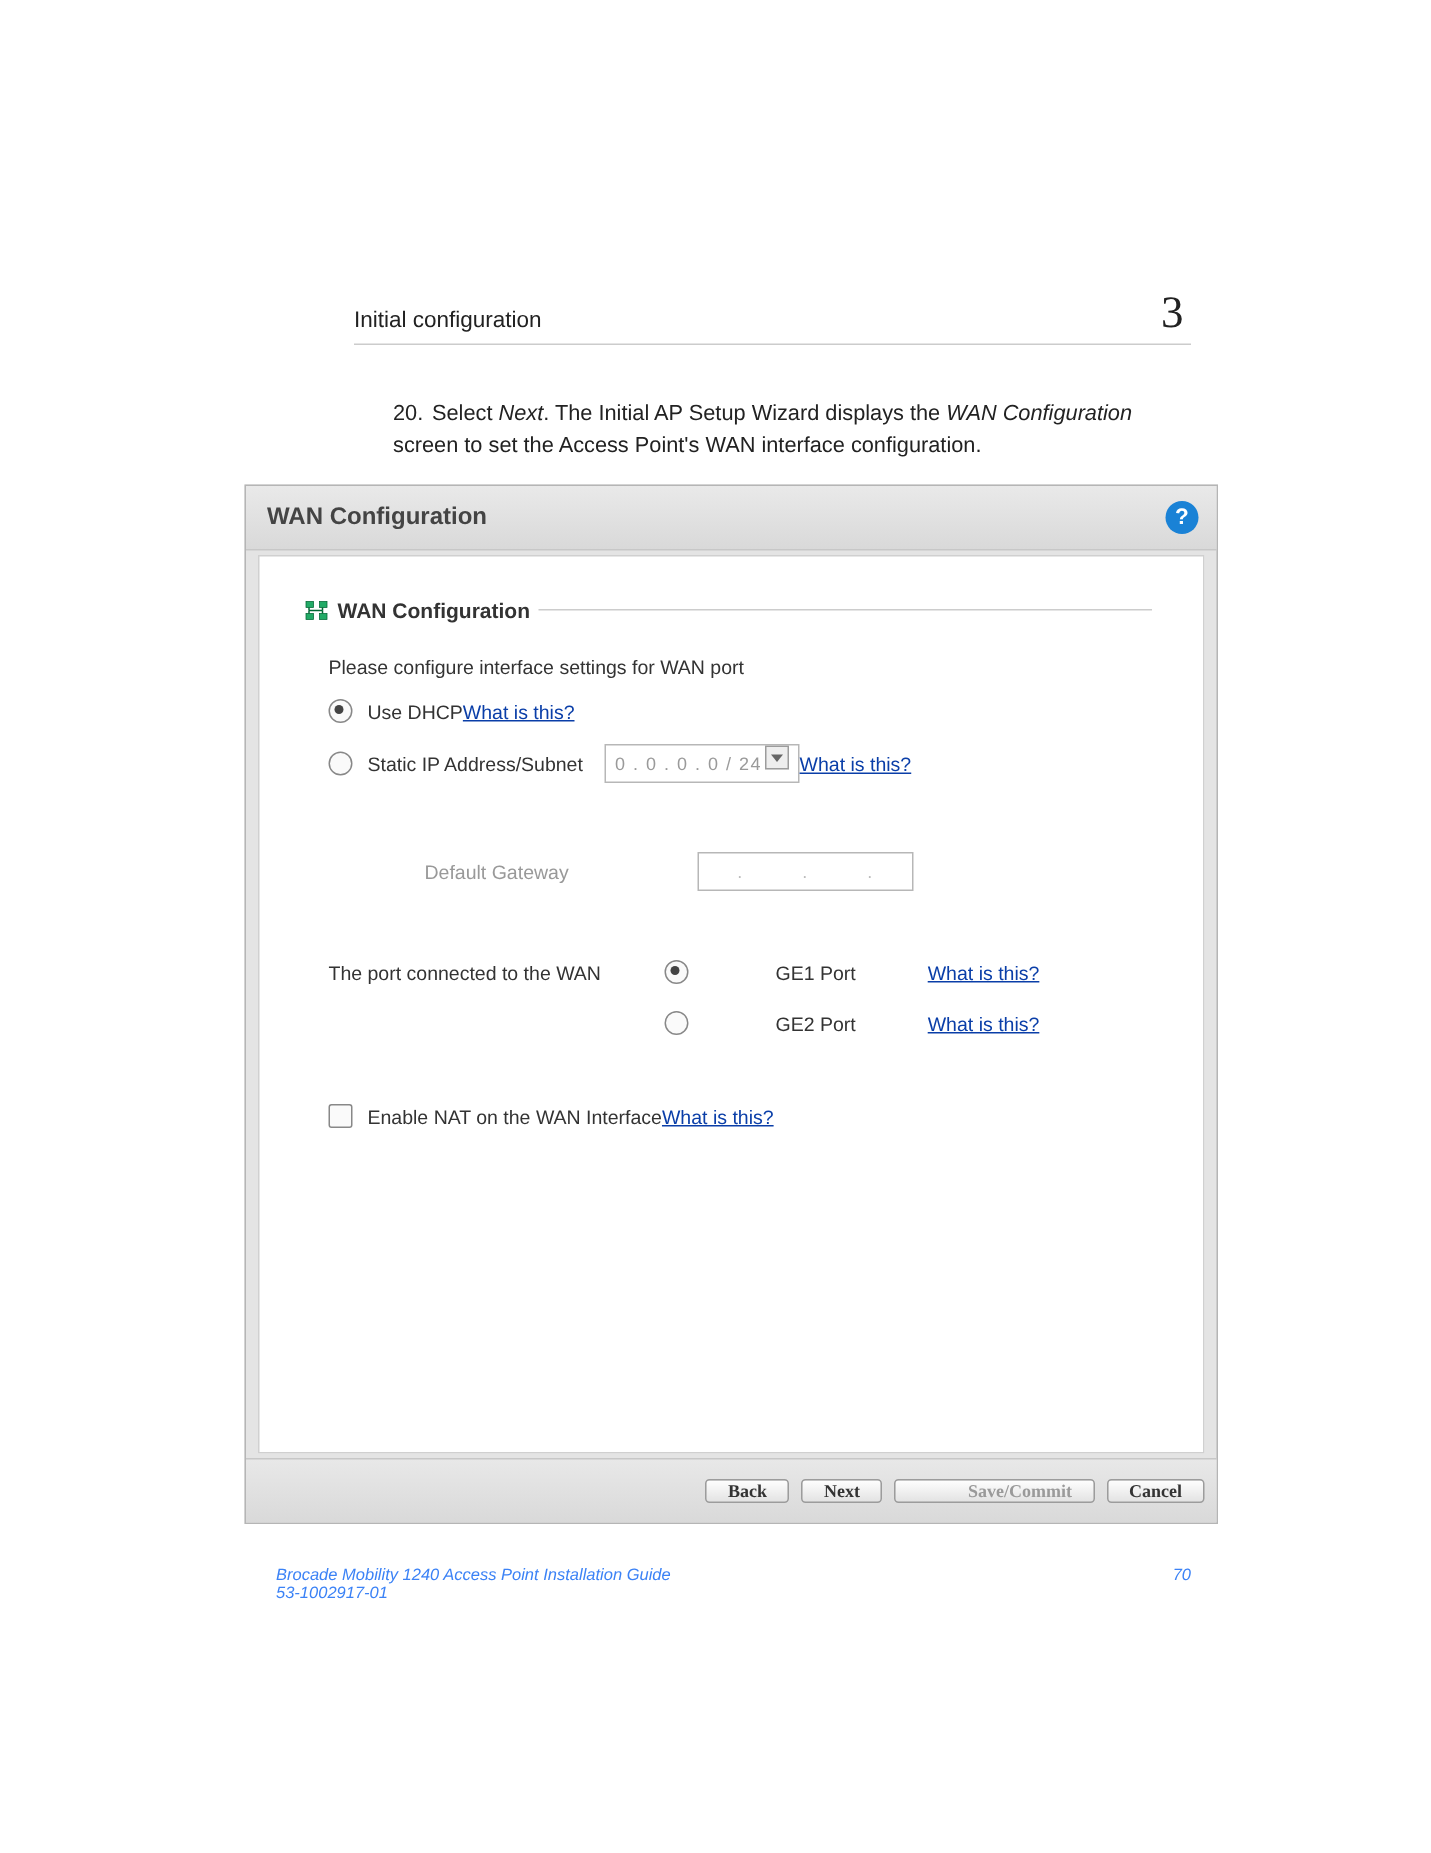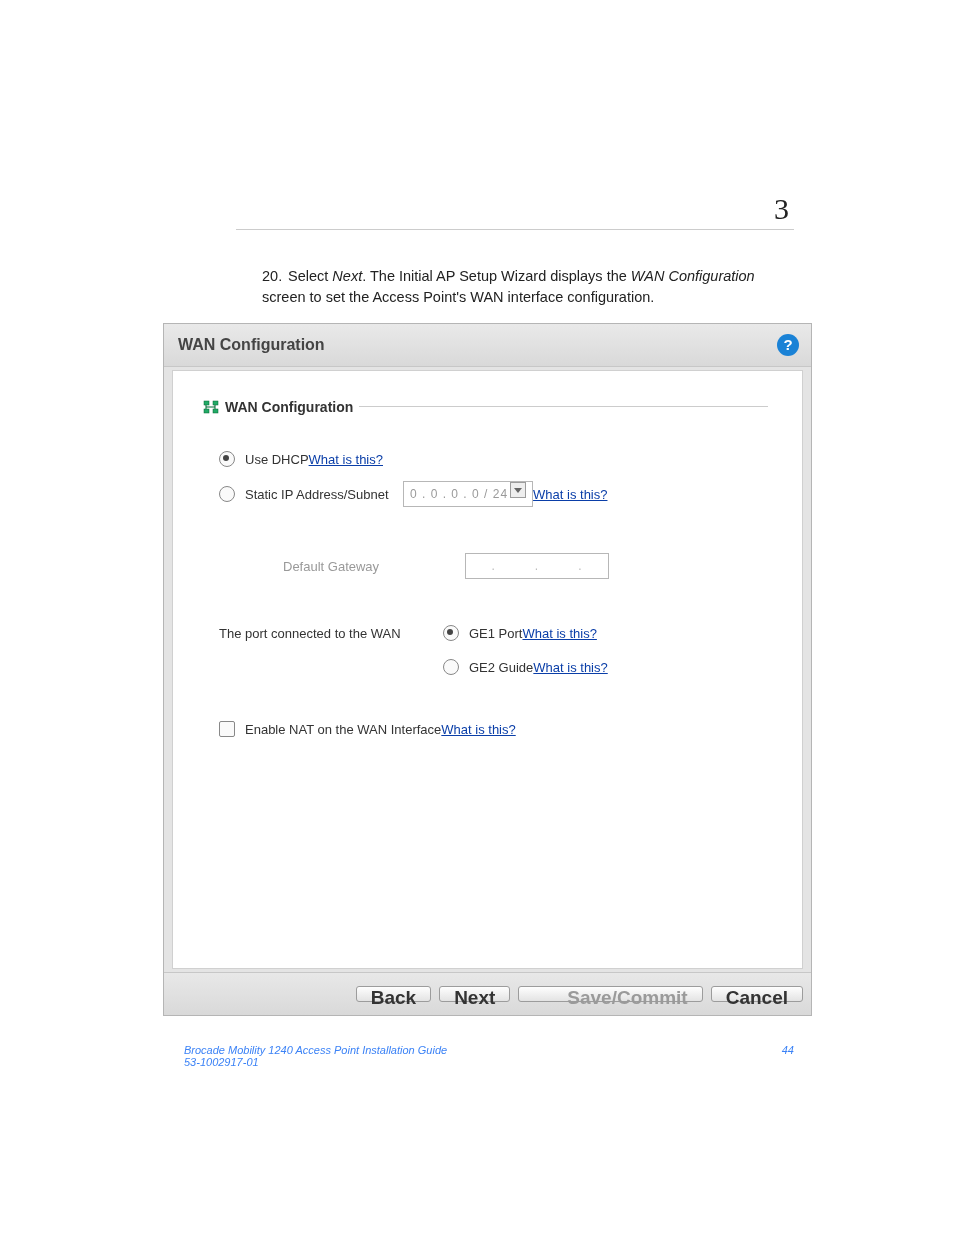--- a/index.html
+++ b/index.html
@@ -24,32 +24,33 @@
   .radio.sel::after{content:"";position:absolute;top:3px;left:3px;width:6px;height:6px;border-radius:50%;background:#444;}
   .link{color:#0a3ea8;text-decoration:underline;cursor:pointer;}
   .lbl{min-width:150px;}
   .muted{color:#999;}
   .ipbox{border:1px solid #b7b7b7;background:#fff;height:24px;line-height:24px;padding:0 6px;font-size:12px;color:#9a9a9a;letter-spacing:1px;margin-left:8px;display:flex;align-items:flex-start;}
   .cidr-dd{display:inline-block;width:14px;height:14px;border:1px solid #9c9c9c;margin-left:2px;background:#eee;position:relative;}
   .cidr-dd::after{content:"";position:absolute;top:5px;left:3px;border-left:4px solid transparent;border-right:4px solid transparent;border-top:5px solid #666;}
   .gwbox{width:130px;justify-content:space-around;}
   .dot{color:#bbb;}
   .sect2{margin-top:46px;}
-  .portcol{margin-left:24px;display:flex;align-items:center;}
+  .portcol{margin-left:24px;display:flex;align-items:center;gap:48px;}
   .natrow{margin-top:46px;display:flex;align-items:flex-end;}
   .btnbar{position:absolute;left:0;right:0;bottom:0;height:42px;background:linear-gradient(#e8e8e8,#d9d9d9);border-top:1px solid #c7c7c7;display:flex;justify-content:flex-end;align-items:center;padding-right:8px;gap:8px;}
-  .btn{height:16px;padding:0 14px;font-size:19px;font-weight:bold;color:#333;background:linear-gradient(#fefefe,#e3e3e3);border:1px solid #9c9c9c;border-radius:3px;cursor:pointer;}
+  .btn{height:16px;padding:0 14px;font-size:12px;font-weight:bold;color:#333;background:linear-gradient(#fefefe,#e3e3e3);border:1px solid #9c9c9c;border-radius:3px;cursor:pointer;font-family:Liberation Serif, serif;}
   .btn.disabled{color:#9a9a9a;cursor:default;padding-left:48px;}
   .footer{position:absolute;top:1044px;left:184px;right:160px;font-style:italic;font-size:11px;color:#3b82f6;}
   .pg{position:absolute;right:0;top:0;}
 </style>
 </head>
 <body>
 
 <div class="page">
+  <div class="section-head">Initial configuration</div>
   <div class="chapter-num">3</div>
   <div class="rule"></div>
 
   <div class="step">
     <span class="num">20.</span><span>Select </span><span class="ital">Next</span><span>. The Initial AP Setup Wizard displays the </span><span class="ital">WAN Configuration</span><span> screen to set the Access Point's WAN interface configuration.</span>
   </div>
 
   <div class="screenshot">
     <div class="win-title">
       <span>WAN Configuration</span>
@@ -68,20 +69,21 @@
               <line x1="12" y1="5" x2="12" y2="7" stroke="#063"></line>
             <line x1="3" y1="7" x2="12" y2="7" stroke="#063"></line>
             <line x1="3" y1="9" x2="3" y2="7" stroke="#063"></line>
               <line x1="12" y1="9" x2="12" y2="7" stroke="#063"></line>
           </svg>
         </span><span>WAN Configuration</span>
       </div>
       <div class="group-line"></div>
 
       <div class="form">
+        <div>Please configure interface settings for WAN port</div>
 
         <div class="row">
           <span class="radio sel"></span>
           <span>Use DHCP</span>
           <span class="link">What is this?</span>
         </div>
 
         <div class="row">
           <span class="radio"></span>
           <span class="lbl">Static IP Address/Subnet</span>
@@ -107,21 +109,21 @@
           <span class="portcol">
             <span class="radio sel"></span>
             <span>GE1 Port</span>
             <span class="link">What is this?</span>
           </span>
         </div>
         <div class="row" style="margin-top:18px;">
           <span style="min-width:200px;"></span>
           <span class="portcol">
             <span class="radio"></span>
-            <span>GE2 Guide</span>
+            <span>GE2 Port</span>
             <span class="link">What is this?</span>
           </span>
         </div>
 
         <div class="natrow">
           <span class="check"></span>
           <span>Enable NAT on the WAN Interface</span>
           <span class="link">What is this?</span>
         </div>
       </div>
@@ -131,15 +133,15 @@
       <button class="btn">Back</button>
       <button class="btn">Next</button>
       <button class="btn disabled">Save/Commit</button>
       <button class="btn">Cancel</button>
     </div>
   </div>
 
   <div class="footer">
     <div>Brocade Mobility 1240 Access Point Installation Guide</div>
     <div>53-1002917-01</div>
-    <div class="pg">44</div>
+    <div class="pg">70</div>
   </div>
 </div>
 
 </body></html>

